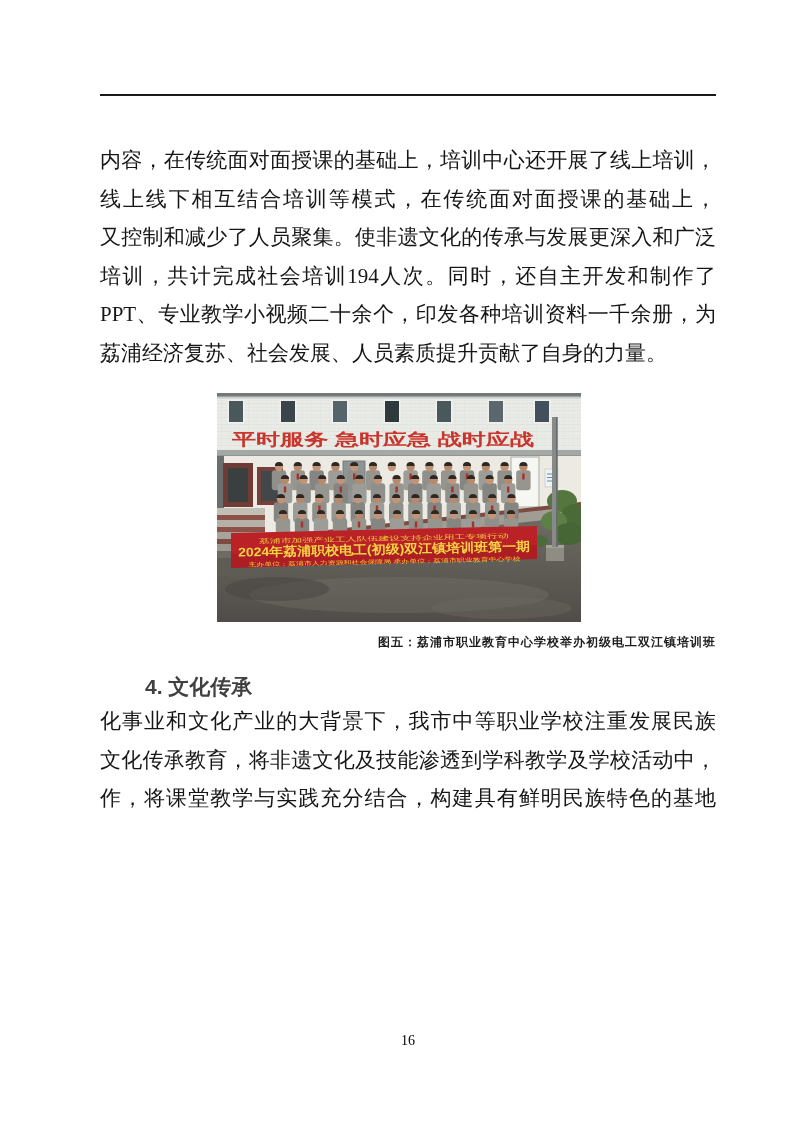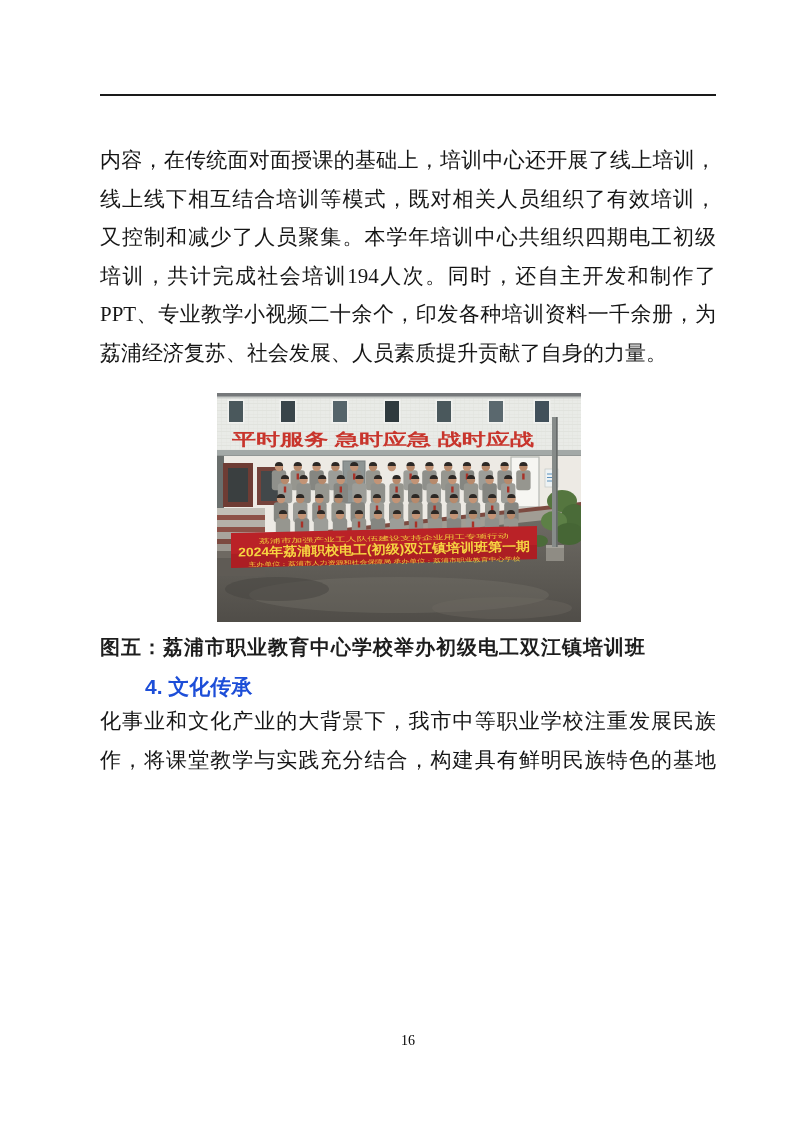--- a/index.html
+++ b/index.html
@@ -10,27 +10,27 @@
   .rule{position:absolute;left:100px;top:94px;width:616px;height:2px;background:#1a1a1a;}
   .para{position:absolute;left:100px;width:616px;font-size:21px;line-height:38.6px;}
   #para1{top:141px;}
   #para2{top:702px;}
   .ln{height:38.6px;white-space:nowrap;}
   .jl{text-align:justify;text-align-last:justify;white-space:normal;}
   .jl::after{content:"";display:inline-block;width:100%;height:0;line-height:0;font-size:0;vertical-align:top;}
   .indent{text-indent:42px;}
   .photo-wrap{position:absolute;left:217px;top:393px;width:364px;height:229px;}
   .caption{
-    position:absolute;left:100px;top:634px;width:616px;text-align:left;
-    font-size:20px;font-weight:600;letter-spacing:1px;color:#1d1d1d;
+    position:absolute;left:100px;top:634px;width:616px;text-align:right;
+    font-size:12px;font-weight:600;letter-spacing:1px;color:#1d1d1d;
   }
   .heading4{
     position:absolute;left:145px;top:673px;
     font-family:"Liberation Sans","DejaVu Sans",sans-serif;
-    font-weight:700;font-size:21px;color:#1d4ed8;
+    font-weight:700;font-size:21px;color:#404040;
   }
   .heading41{
     position:absolute;left:145px;top:936px;
     font-family:"Liberation Serif","DejaVu Serif",serif;
     font-weight:700;font-size:21px;color:#111;letter-spacing:1px;
   }
   .pagenum{
     position:absolute;left:100px;top:1033px;width:616px;text-align:center;
     font-size:14px;color:#000000;
   }
@@ -38,22 +38,22 @@
 </style>
 </head>
 <body>
 
 <div class="page">
 
   <div class="rule"></div>
 
   <div class="para" id="para1">
     <div class="ln jl">内容，在传统面对面授课的基础上，培训中心还开展了线上培训，</div>
-    <div class="ln jl">线上线下相互结合培训等模式，既对相关人员组织了有效培训，</div>
-    <div class="ln jl">又控制和减少了人员聚集。本学年培训中心共组织四期电工初级</div>
+    <div class="ln jl">线上线下相互结合培训等模式，在传统面对面授课的基础上，</div>
+    <div class="ln jl">又控制和减少了人员聚集。使非遗文化的传承与发展更深入和广泛</div>
     <div class="ln jl">培训，共计完成社会培训194人次。同时，还自主开发和制作了</div>
     <div class="ln jl">PPT、专业教学小视频二十余个，印发各种培训资料一千余册，为</div>
     <div class="ln">荔浦经济复苏、社会发展、人员素质提升贡献了自身的力量。</div>
   </div>
 
   <div class="photo-wrap">
     <svg width="364" height="229" viewBox="0 0 364 229">
       <defs>
         <pattern id="tl" width="9" height="7" patternUnits="userSpaceOnUse">
           <rect width="9" height="7" fill="#e9ebe7"></rect>
@@ -354,19 +354,20 @@
       </g>
     </svg>
   </div>
 
   <div class="caption">图五：荔浦市职业教育中心学校举办初级电工双江镇培训班</div>
 
   <div class="heading4">4. 文化传承</div>
 
   <div class="para" id="para2">
     <div class="ln jl">化事业和文化产业的大背景下，我市中等职业学校注重发展民族</div>
+    <div class="ln jl">文化传承教育，将非遗文化及技能渗透到学科教学及学校活动中，</div>
     <div class="ln jl">作，将课堂教学与实践充分结合，构建具有鲜明民族特色的基地</div>
   </div>
 
 
   <div class="pagenum">16</div>
 
 </div>
 
 </body></html>

